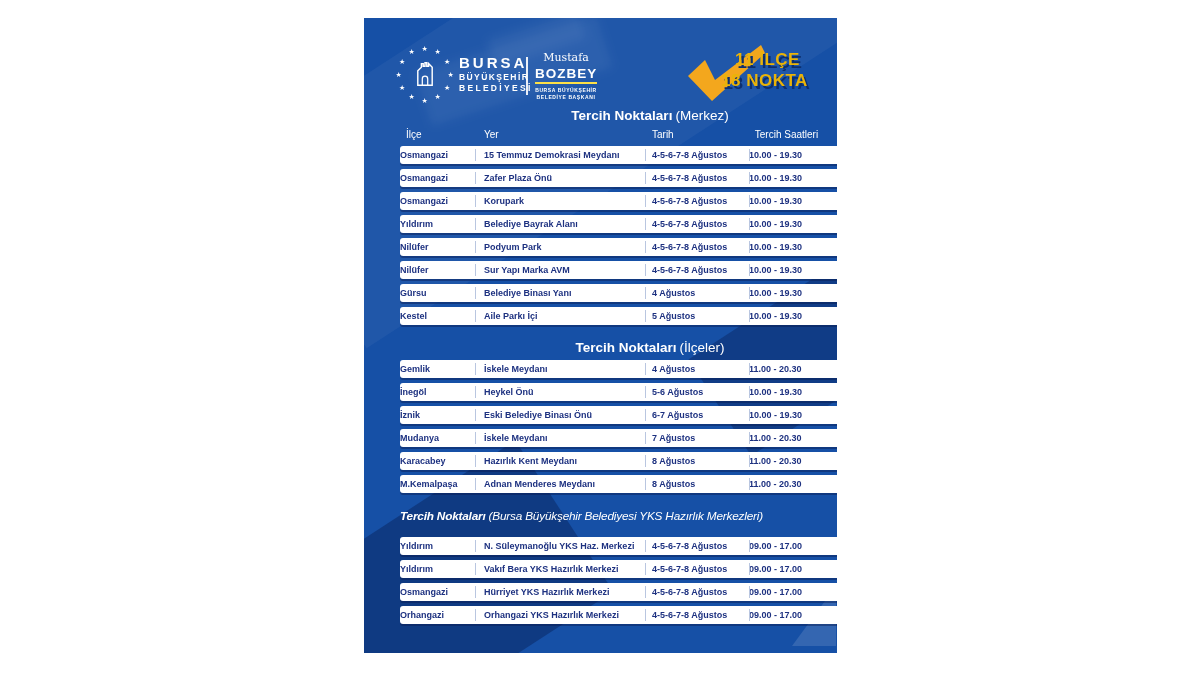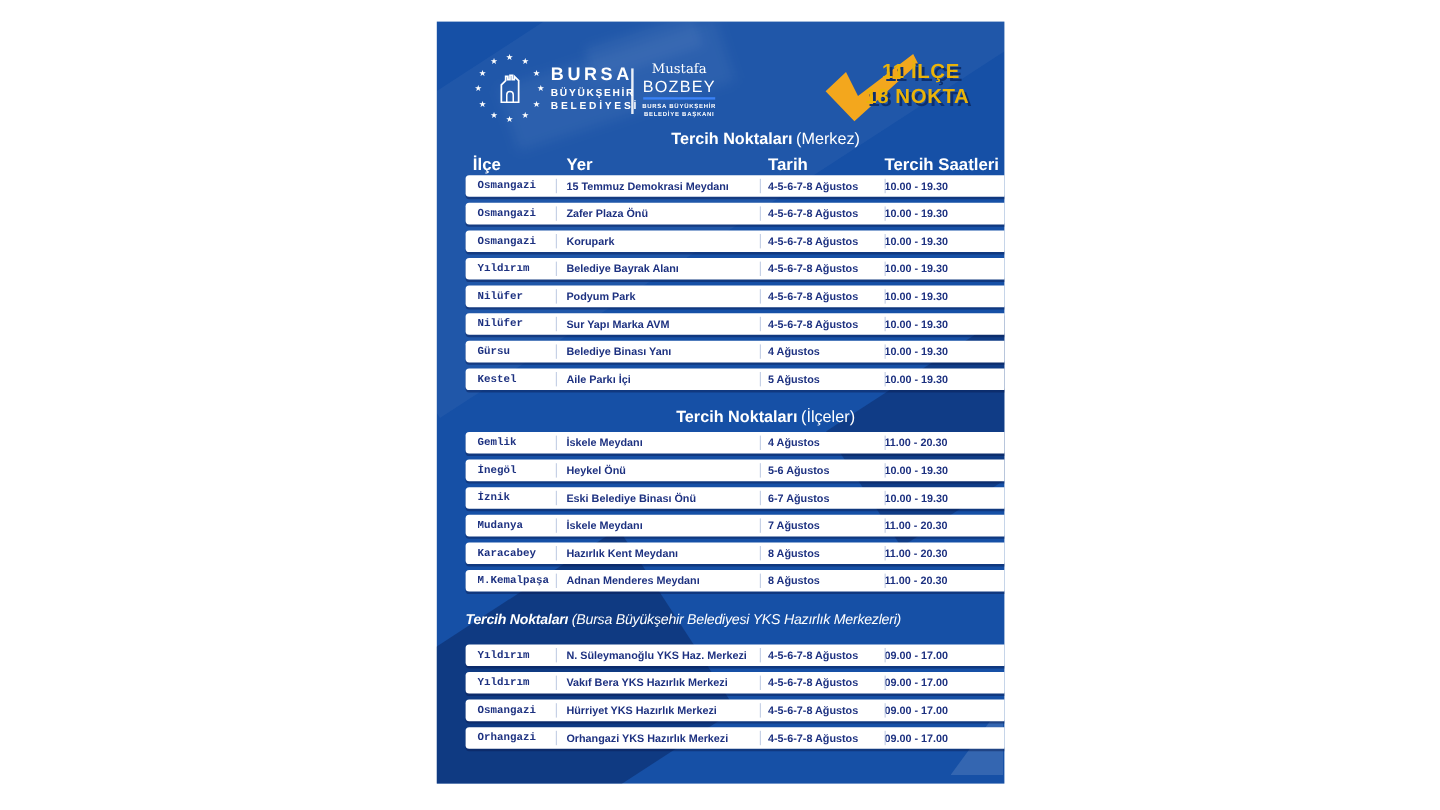--- a/index.html
+++ b/index.html
@@ -24,47 +24,47 @@
   .logo-stars{position:absolute;left:0;top:2px;width:56px;height:56px;}
   .logo-stars .star{position:absolute;color:#fff;font-size:7px;line-height:7px;}
   .logo-emblem{position:absolute;left:17px;top:16px;}
   .muni{position:absolute;left:95px;top:37px;color:#fff;}
   .muni .l1{font-size:15px;font-weight:bold;letter-spacing:3px;line-height:15px;}
   .muni .l2{font-size:8.5px;font-weight:bold;letter-spacing:1.4px;line-height:9px;margin-top:3px;}
   .muni .l3{font-size:8.5px;font-weight:bold;letter-spacing:2.3px;line-height:9px;margin-top:2px;}
   .hdr-divider{position:absolute;left:162px;top:39px;width:1.5px;height:38px;background:rgba(255,255,255,.9);}
   .mayor{position:absolute;left:171px;top:34px;width:62px;text-align:center;color:#fff;}
   .mayor .first{font-family:"DejaVu Serif", serif;font-size:11px;line-height:12px;}
-  .mayor .last{font-size:13.5px;font-weight:normal;letter-spacing:1px;line-height:14px;border-bottom:2px solid #3b82f6;display:inline-block;padding-bottom:1px;}
+  .mayor .last{font-size:13.5px;font-weight:bold;letter-spacing:1px;line-height:14px;border-bottom:2px solid #fde047;display:inline-block;padding-bottom:1px;}
   .mayor .mt{font-size:5px;font-weight:bold;letter-spacing:.6px;line-height:6px;margin-top:3px;}
   .badge{position:absolute;left:318px;top:24px;width:135px;height:68px;}
   .badge svg{position:absolute;left:2px;top:2px;}
   .badge .bl{position:absolute;color:#eab308;font-weight:bold;font-size:17px;letter-spacing:.5px;line-height:18px;text-shadow:2.5px 2.5px 0 #0d2f6e;white-space:nowrap;}
   .badge .bl1{left:53px;top:9px;}
   .badge .bl2{left:39px;top:30px;}
   
-  .table{position:absolute;left:24px;width:500px;}
+  .table{position:absolute;left:36px;width:500px;}
   #table0{top:90px;} #table1{top:322px;} #table2{top:490px;}
   .table-title{height:20px;line-height:16px;text-align:center;color:#fff;font-size:13.5px;white-space:nowrap;}
   .table-title .t-bold{font-weight:bold;}
   .table-title .t-rest{font-weight:normal;margin-left:3px;}
   #table2 .table-title{text-align:left;font-size:11.8px;letter-spacing:-.2px;font-style:italic;}
   #table2 .rows{margin-top:9px;}
-  .col-headers{position:relative;height:18px;color:#fff;font-size:14px;font-weight:bold;}
+  .col-headers{position:relative;height:18px;color:#fff;font-size:10px;font-weight:normal;}
   .col-h{position:absolute;top:1px;white-space:nowrap;}
   .h0{left:6px;} .h1{left:84px;} .h2{left:252px;} .h3{left:349px;width:75px;text-align:center;}
   .row{
     position:relative;display:flex;height:18px;margin-bottom:5px;background:#ffffff;
     border-radius:3px;box-shadow:0 2px 0 rgba(9,26,80,.45);
   }
   .cell{
     position:relative;box-sizing:border-box;color:#1d3180;font-weight:bold;font-size:9px;
     line-height:18px;white-space:nowrap;overflow:hidden;
   }
-  .c0{width:75px;padding-left:10px;font-family:Liberation Mono, monospace;}
+  .c0{width:75px;}
   .c1{width:170px;padding-left:9px;}
   .c2{width:104px;padding-left:7px;}
   .c3{width:75px;text-align:left;}
   .c1::before,.c2::before,.c3::before{
     content:"";position:absolute;left:0;top:3px;bottom:3px;width:1px;background:#b9c6e0;
   }
 </style>
 </head>
 <body>
 

